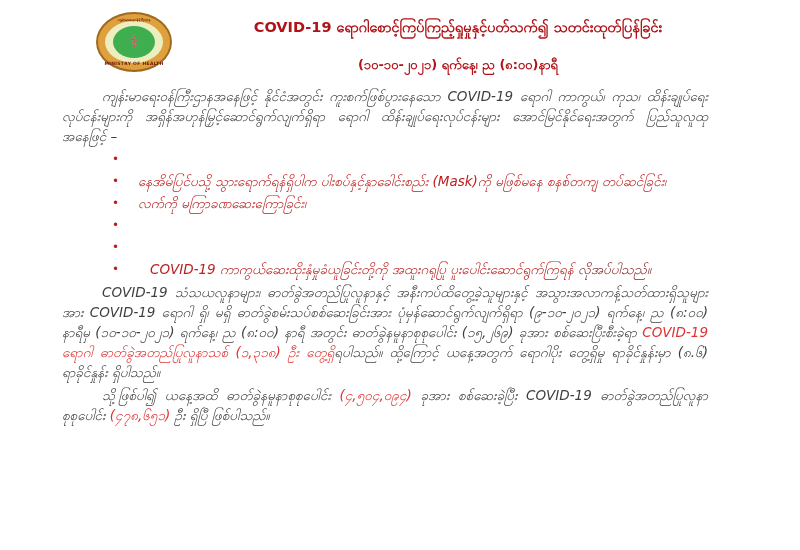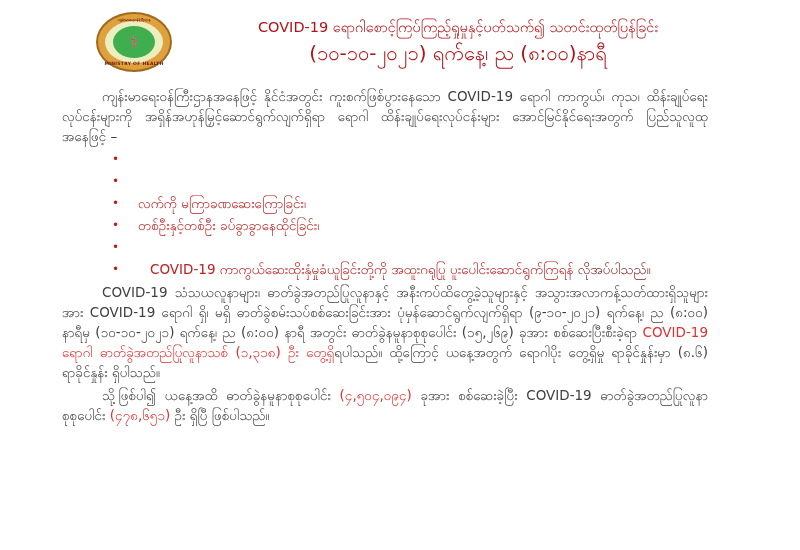--- a/index.html
+++ b/index.html
@@ -26,25 +26,25 @@
     letter-spacing:.3px;white-space:nowrap;overflow:hidden;}
   .logo-inner{width:58px;height:42px;border-radius:50%;
     background:var(--logo_inner_ring,#edeec0);
     display:flex;align-items:center;justify-content:center;}
   .logo-core{width:42px;height:32px;border-radius:50%;
     background:var(--logo_green,#3eae4e);
     display:flex;align-items:center;justify-content:center;}
   .logo-emblem{font-size:17px;line-height:17px;color:#c23a2e;
     text-shadow:0 0 1px #bfe2f2;}
   .title-block{margin-left:178px;width:560px;text-align:center;
-    color:var(--title_red,#b11217);font-weight:normal;}
+    color:var(--title_red,#b11217);font-weight:bold;}
   .title-line1{font-size:14.5px;line-height:26px;}
-  .title-line2{font-size:20px;line-height:26px;}
+  .title-line2{font-size:13px;line-height:26px;margin-top:12px;}
   
-  .body{padding:8px 92px 0 62px;font-size:13.5px;text-align:justify;}
+  .body{padding:8px 92px 0 62px;font-size:13.5px;text-align:justify;font-style:italic;}
   .para{margin:0 0 3px 0;line-height:20px;}
   .indent{text-indent:40px;}
   .bullets{margin:2px 0 3px 0;}
   .bullet-row{display:flex;line-height:20px;margin:2px 0;padding-left:50px;}
   .marker{flex:none;width:26px;color:var(--bullet_red,#bc2020);
     font-size:12px;line-height:20px;}
   .bullet-text{flex:1;text-align:justify;}
 </style>
 </head>
 <body>
@@ -71,28 +71,28 @@
 
   <main class="body">
     <p class="para indent">ကျန်းမာရေးဝန်ကြီးဌာနအနေဖြင့် နိုင်ငံအတွင်း ကူးစက်ဖြစ်ပွားနေသော COVID-19 ရောဂါ ကာကွယ်၊ ကုသ၊ ထိန်းချုပ်ရေးလုပ်ငန်းများကို အရှိန်အဟုန်မြှင့်ဆောင်ရွက်လျက်ရှိရာ ရောဂါ ထိန်းချုပ်ရေးလုပ်ငန်းများ အောင်မြင်နိုင်ရေးအတွက် ပြည်သူလူထုအနေဖြင့် –</p>
 
     <div class="bullets" id="bullet-list">
         <div class="bullet-row">
           <span class="marker">•</span>
         </div>
         <div class="bullet-row">
           <span class="marker">•</span>
+          <span class="bullet-text"><span style="color: rgb(188, 32, 32);">နေအိမ်ပြင်ပသို့ သွားရောက်ရန်ရှိပါက ပါးစပ်နှင့်နှာခေါင်းစည်း (Mask)ကို မဖြစ်မနေ စနစ်တကျ တပ်ဆင်ခြင်း၊</span></span>
         </div>
         <div class="bullet-row">
           <span class="marker">•</span>
           <span class="bullet-text"><span style="color: rgb(188, 32, 32);">လက်ကို မကြာခဏဆေးကြောခြင်း၊</span></span>
         </div>
         <div class="bullet-row">
           <span class="marker">•</span>
-          <span class="bullet-text"><span style="color: rgb(188, 32, 32);">တစ်ဦးနှင့်တစ်ဦး ခပ်ခွာခွာနေထိုင်ခြင်း၊</span></span>
         </div>
         <div class="bullet-row">
           <span class="marker">•</span>
         </div>
         <div class="bullet-row">
           <span class="marker">•</span>
           <span class="bullet-text"><span style="color: rgb(188, 32, 32); margin-left: 12px;">COVID-19 ကာကွယ်ဆေးထိုးနှံမှုခံယူခြင်းတို့ကို အထူးဂရုပြု ပူးပေါင်းဆောင်ရွက်ကြရန် </span><span style="color: #7f1d1d;">လိုအပ်ပါသည်။</span></span>
         </div>
       </div>
 

